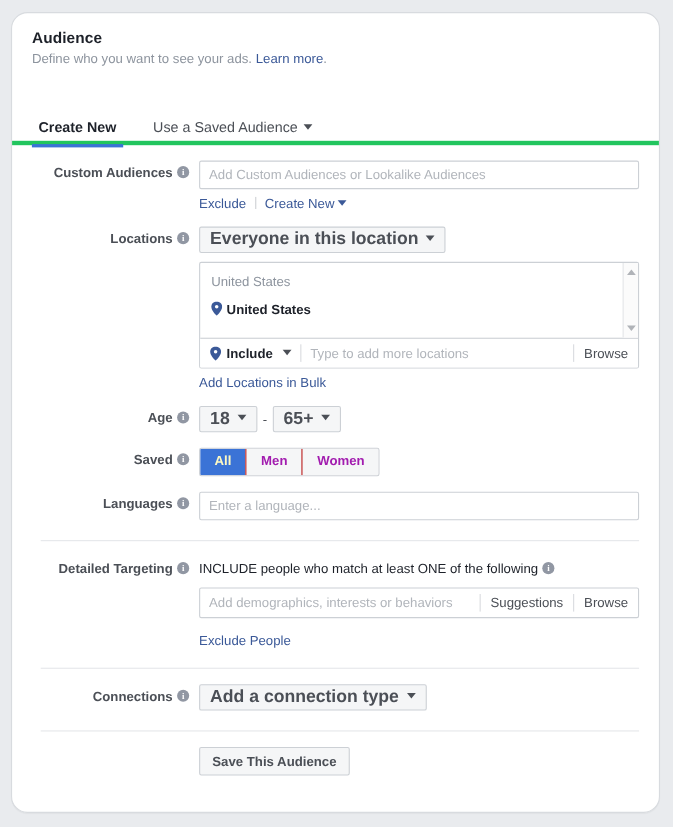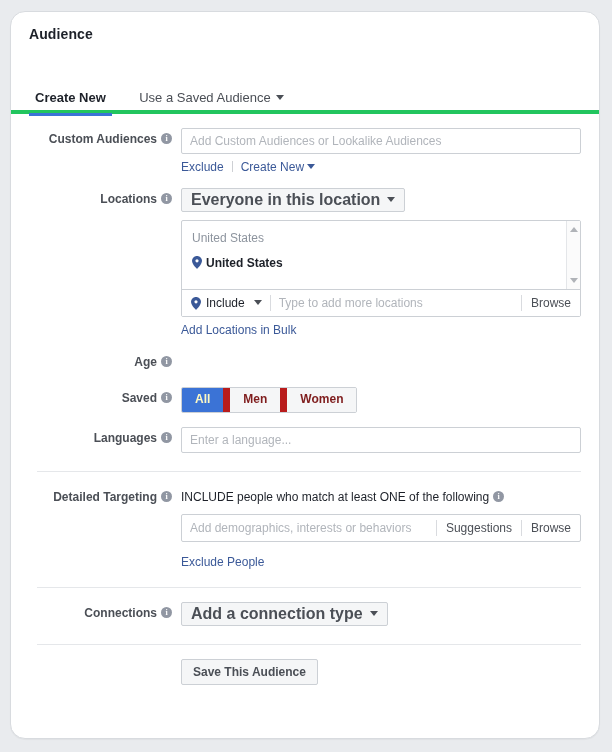--- a/index.html
+++ b/index.html
@@ -250,20 +250,21 @@
     background: #fff;
   }
   .include-sel {
     display: flex;
     align-items: center;
     padding: 0 8px 0 9px;
     font-size: 12px;
     color: #1d2129;
     cursor: pointer;
     white-space: nowrap;
+    font-weight: bold;
   }
   .include-sel .pin-inline {
     width: 10px; height: 13px;
     margin-right: 5px;
   }
   .include-sel .caret { border-top-color: #4b4f56; margin-left: 9px; }
   .vdiv {
     width: 1px;
     height: 16px;
     background: #d9dbdf;
@@ -310,22 +311,22 @@
     border-radius: 2px;
     overflow: hidden;
     height: 24px;
   }
   .seg-item {
     font-size: 12px;
     font-weight: bold;
     line-height: 22px;
     padding: 0 13px;
     background: #f5f6f7;
-    color: #7f1d1d;
-    border-left: 7px solid #b91c1c;
+    color: #a21caf;
+    border-left: 1px solid #b91c1c;
     cursor: pointer;
     white-space: nowrap;
   }
   .seg-item:first-child { border-left: 0; }
   .seg-item.on {
     background: #3b73d6;
     color: #fef9c3;
   }
 
   .divider {
@@ -386,20 +387,24 @@
     cursor: pointer;
   }
 </style>
 </head>
 <body>
 
 <div class="card">
 
   <div class="card-header">
     <div class="card-title">Audience</div>
+    <div class="card-sub">
+      <span>Define who you want to see your ads.</span>
+      <a class="link">Learn more</a><span>.</span>
+    </div>
   </div>
 
   <div class="tabs">
     <span class="tab active">Create New</span>
     <span class="tab saved">
       <span>Use a Saved Audience</span><span class="caret"></span>
     </span>
   </div>
 
   <div class="body">
@@ -459,20 +464,29 @@
         <div class="bulk-link">
           <a class="link">Add Locations in Bulk</a>
         </div>
       </div>
     </div>
 
     <div class="row">
       <div class="row-label">
         <span>Age</span><span class="info">i</span>
       </div>
+      <div class="row-field age-row">
+        <span class="btn age-btn">
+          <span>18</span><span class="caret"></span>
+        </span>
+        <span class="age-dash">-</span>
+        <span class="btn age-btn">
+          <span>65+</span><span class="caret"></span>
+        </span>
+      </div>
     </div>
 
     <div class="row">
       <div class="row-label">
         <span>Saved</span><span class="info">i</span>
       </div>
       <div class="row-field">
         <span class="seg">
           <span class="seg-item on">All</span>
           <span class="seg-item">Men</span>

